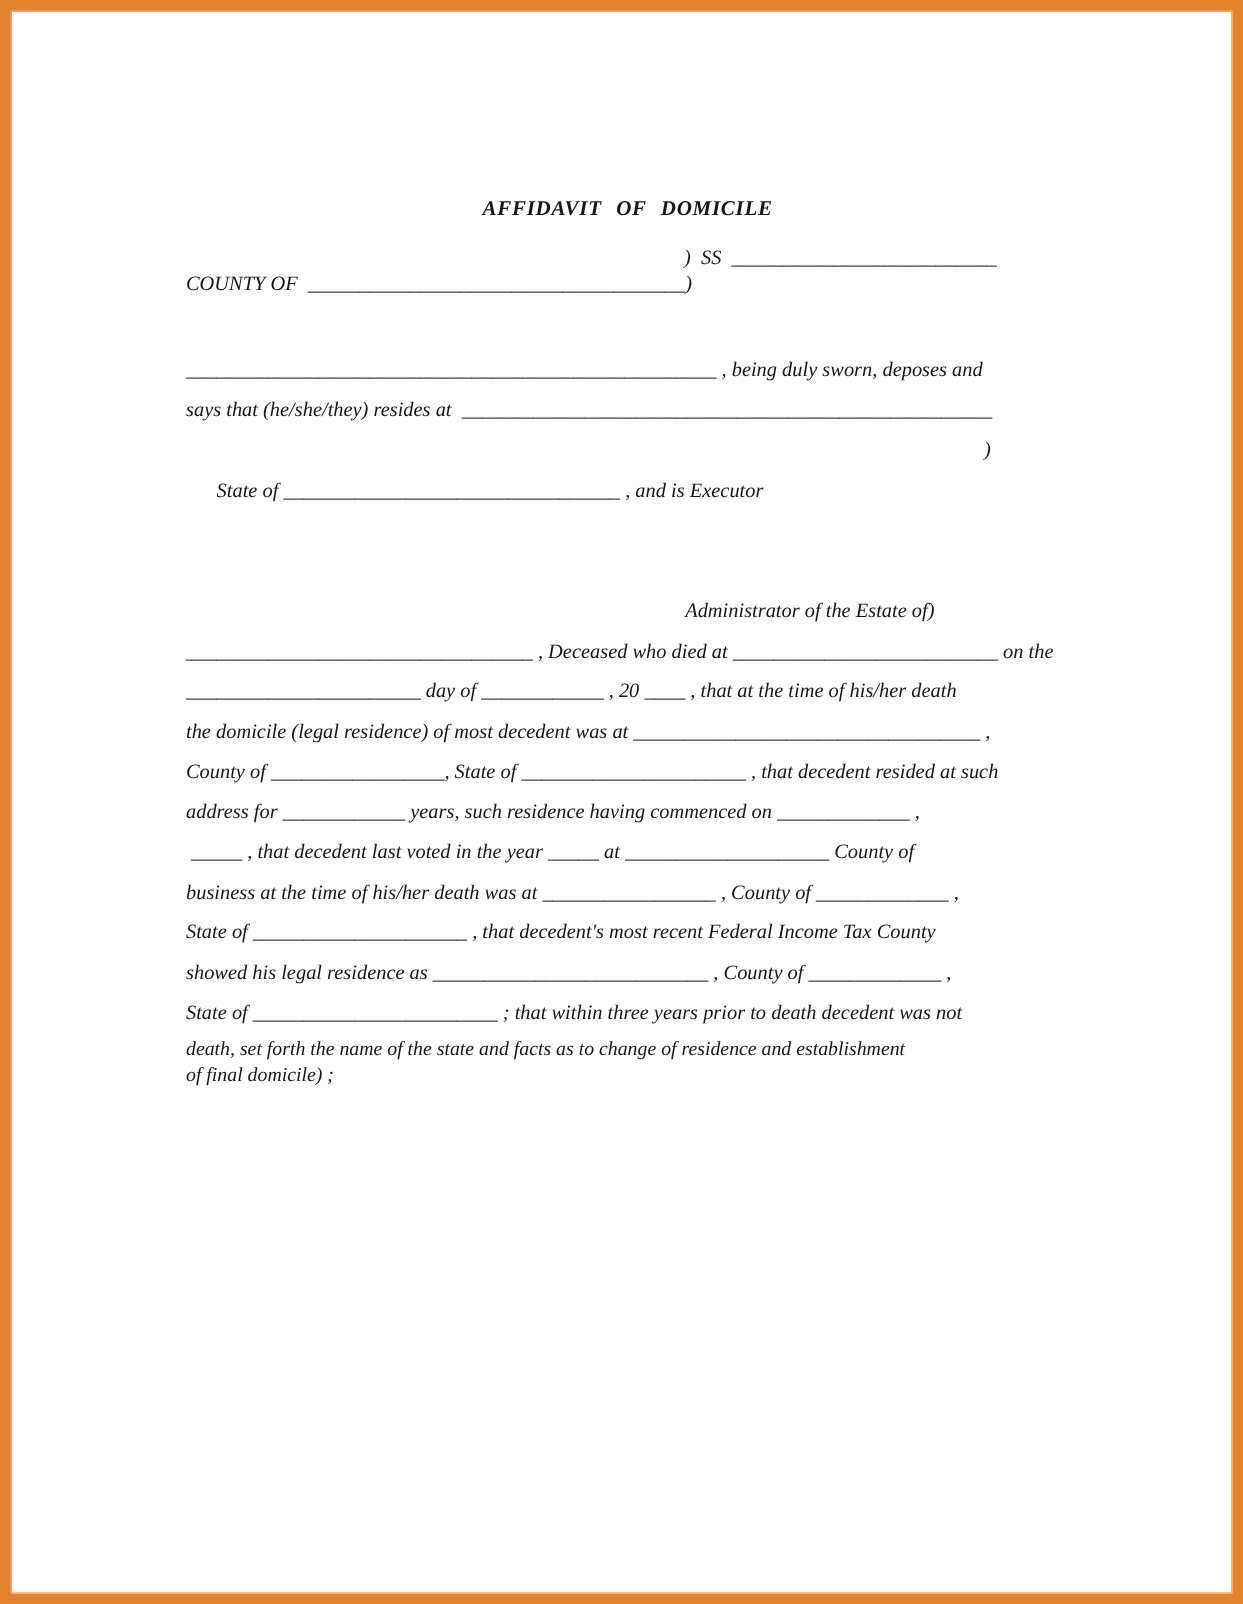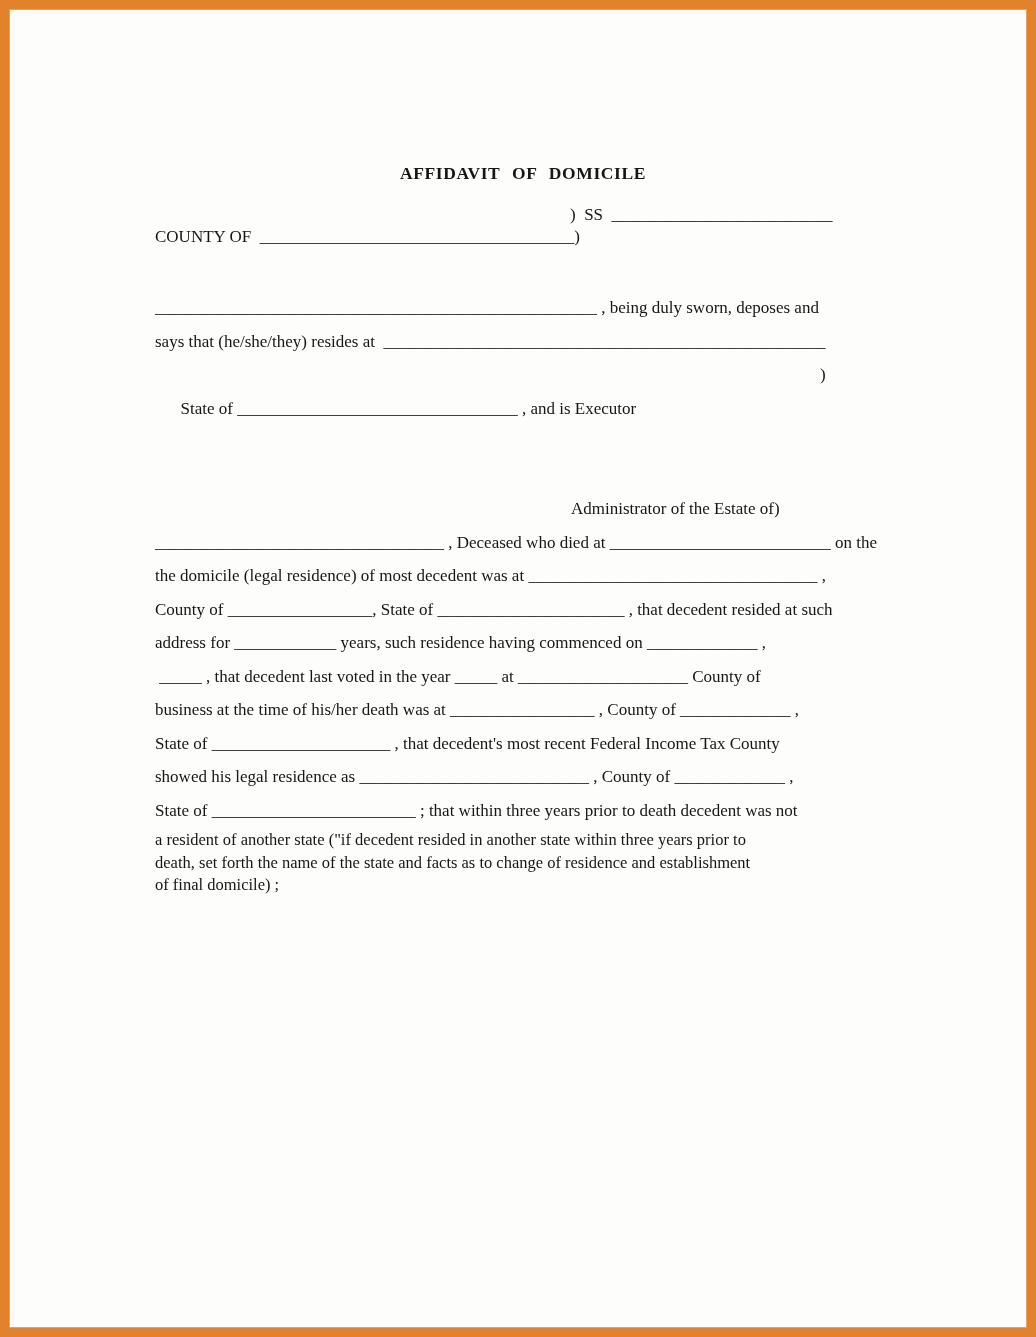--- a/index.html
+++ b/index.html
@@ -25,20 +25,21 @@
     inset:0;
     border:1px solid #f2a050;
     pointer-events:none;
   }
   .doc {
     position: absolute;
     left: 155px;
     top: 160px;
     width: 736px;
     font-size: 17px;
+    font-style: italic;
   }
   .title {
     margin: 0;
     text-align: center;
     font-size: 17.5px;
     font-weight: bold;
     letter-spacing: 0.6px;
     word-spacing: 7px;
     line-height: 26px;
     white-space: pre;
@@ -90,29 +91,29 @@
 
   <div class="body-block">
     <div class="bline">____________________________________________________ , being duly sworn, deposes and</div>
     <div class="bline">says that (he/she/they) resides at  ____________________________________________________</div>
     <div class="bline rel">
       <span>State of _________________________________ , and is Executor</span>
       <span class="right-paren">)</span>
     </div>
     <div class="bline indent">Administrator of the Estate of)</div>
     <div class="bline">__________________________________ , Deceased who died at __________________________ on the</div>
+    <div class="bline">_______________________ day of ____________ , 20 ____ , that at the time of his/her death</div>
     <div class="bline">the domicile (legal residence) of most decedent was at __________________________________ ,</div>
     <div class="bline">County of _________________, State of ______________________ , that decedent resided at such</div>
     <div class="bline">address for ____________ years, such residence having commenced on _____________ ,</div>
     <div class="bline"> _____ , that decedent last voted in the year _____ at ____________________ County of</div>
     <div class="bline">business at the time of his/her death was at _________________ , County of _____________ ,</div>
     <div class="bline">State of _____________________ , that decedent's most recent Federal Income Tax County</div>
     <div class="bline">showed his legal residence as ___________________________ , County of _____________ ,</div>
     <div class="bline">State of ________________________ ; that within three years prior to death decedent was not</div>
   </div>
 
   <div class="small-block">
-    <div class="bline">a resident of another state ("if decedent resided in another state within three years prior to</div>
     <div class="bline">death, set forth the name of the state and facts as to change of residence and establishment</div>
     <div class="bline">of final domicile) ;</div>
   </div>
 
 </div>
 
 </body></html>

